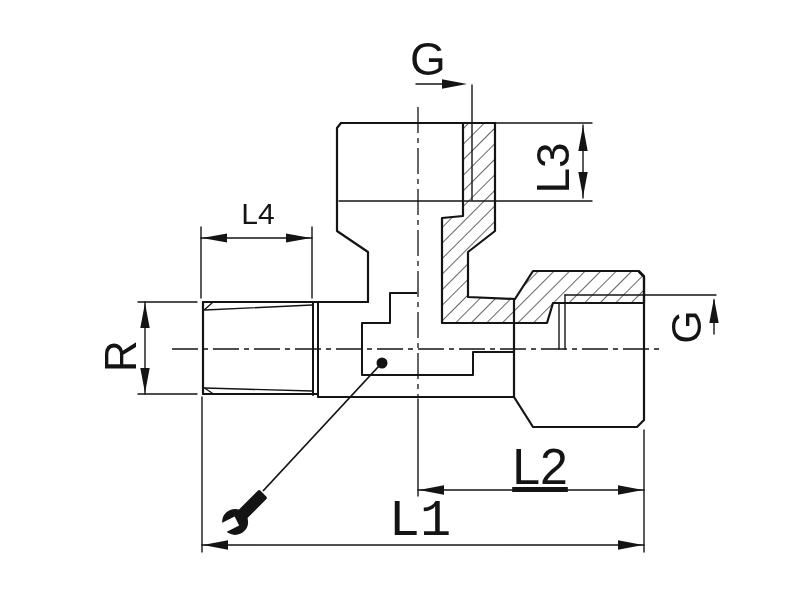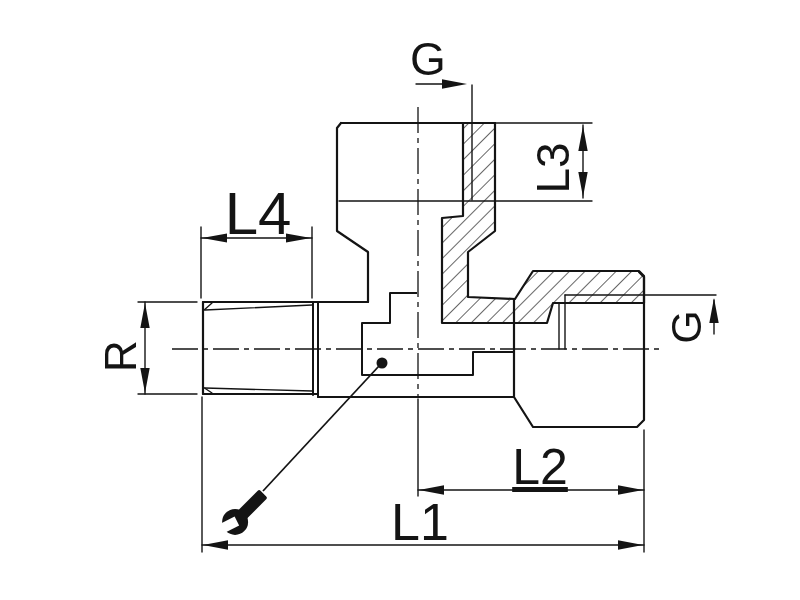--- a/index.html
+++ b/index.html
@@ -124,22 +124,22 @@
       <circle cx="-14" cy="0" r="13" fill="#141414"></circle>
       <rect x="-38" y="-5" width="26" height="10" fill="#ffffff" transform="rotate(18 -14 0)"></rect>
       <rect x="-8" y="-6" width="34" height="12" rx="2" fill="#141414"></rect>
     </g>
   </svg>
 
   <div class="dim-label" style="left:428px;top:59px;font-size:46px;">G</div>
 
   <div class="dim-label rot" style="left:553px;top:168px;font-size:46px;">L3</div>
 
-  <div class="dim-label" style="left:258px;top:214px;font-size:60px;">L4</div>
+  <div class="dim-label" style="left:258px;top:214px;font-size:30px;">L4</div>
 
   <div class="dim-label rot" style="left:121px;top:356px;font-size:44px;">R</div>
 
   <div class="dim-label rot" style="left:686px;top:327px;font-size:43px;">G</div>
 
   <div class="dim-label" style="left:540px;top:467px;font-size:50px;text-decoration:underline;">L2</div>
 
-  <div class="dim-label" style="left:420px;top:522px;font-size:52px;">L1</div>
+  <div class="dim-label" style="left:420px;top:522px;font-size:52px;font-family:Liberation Mono, monospace;">L1</div>
 </div>
 
 </body></html>

